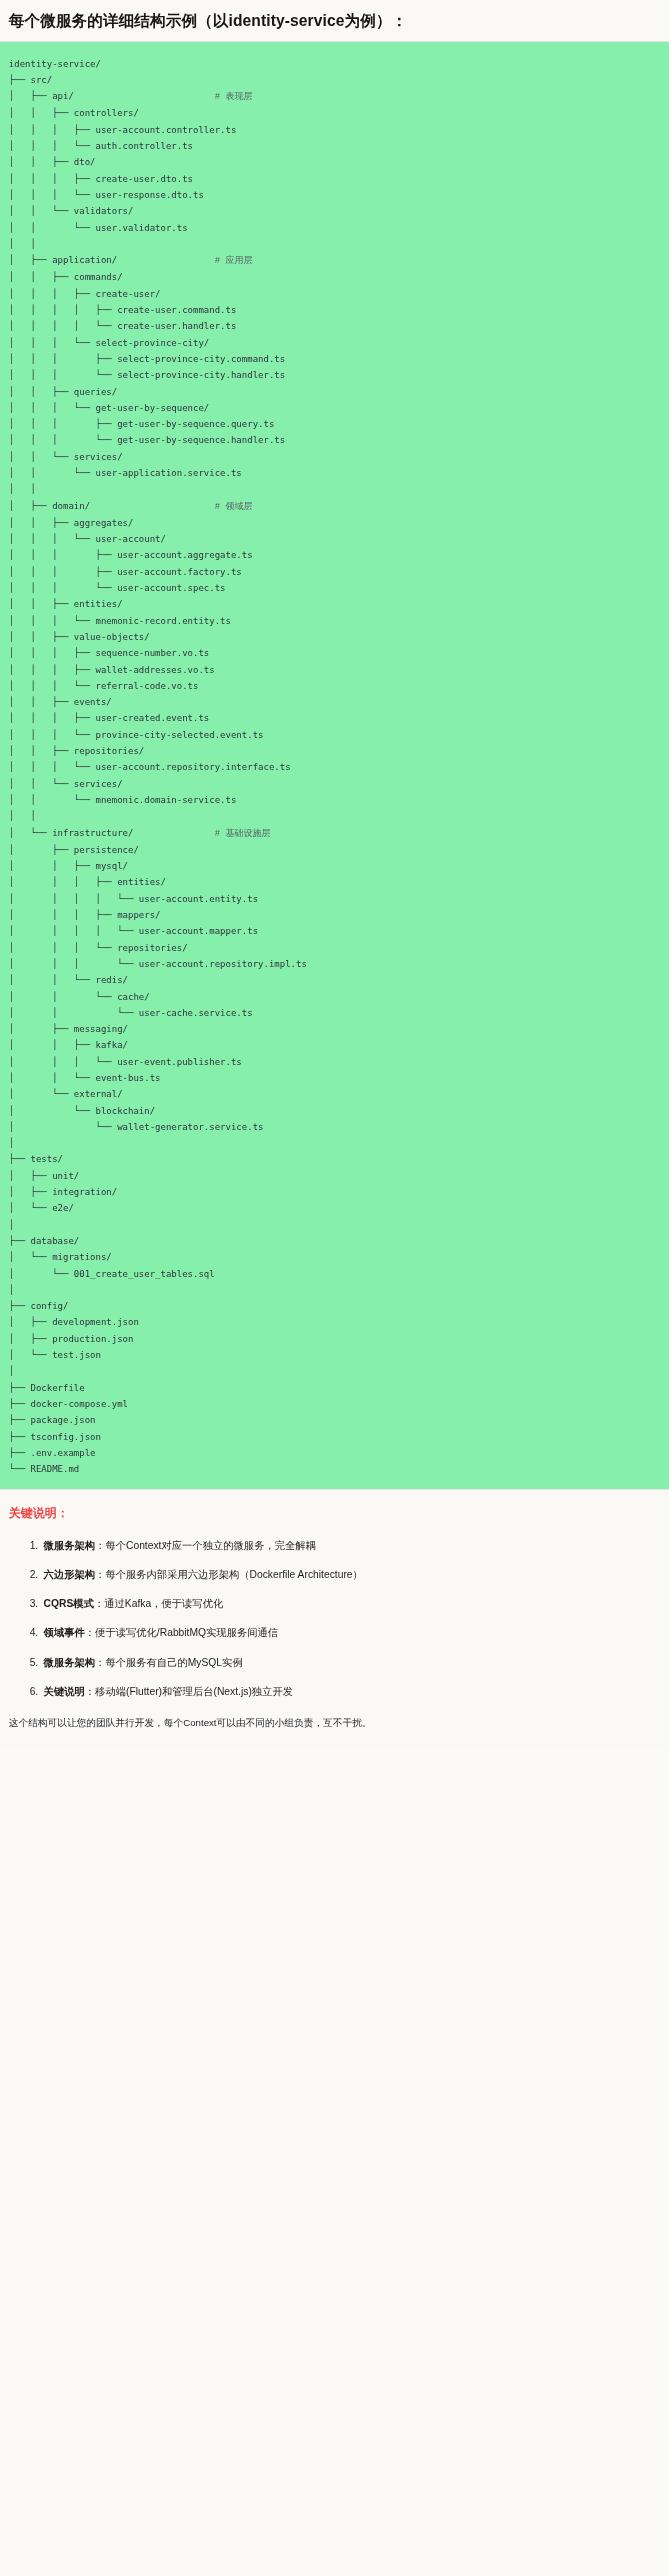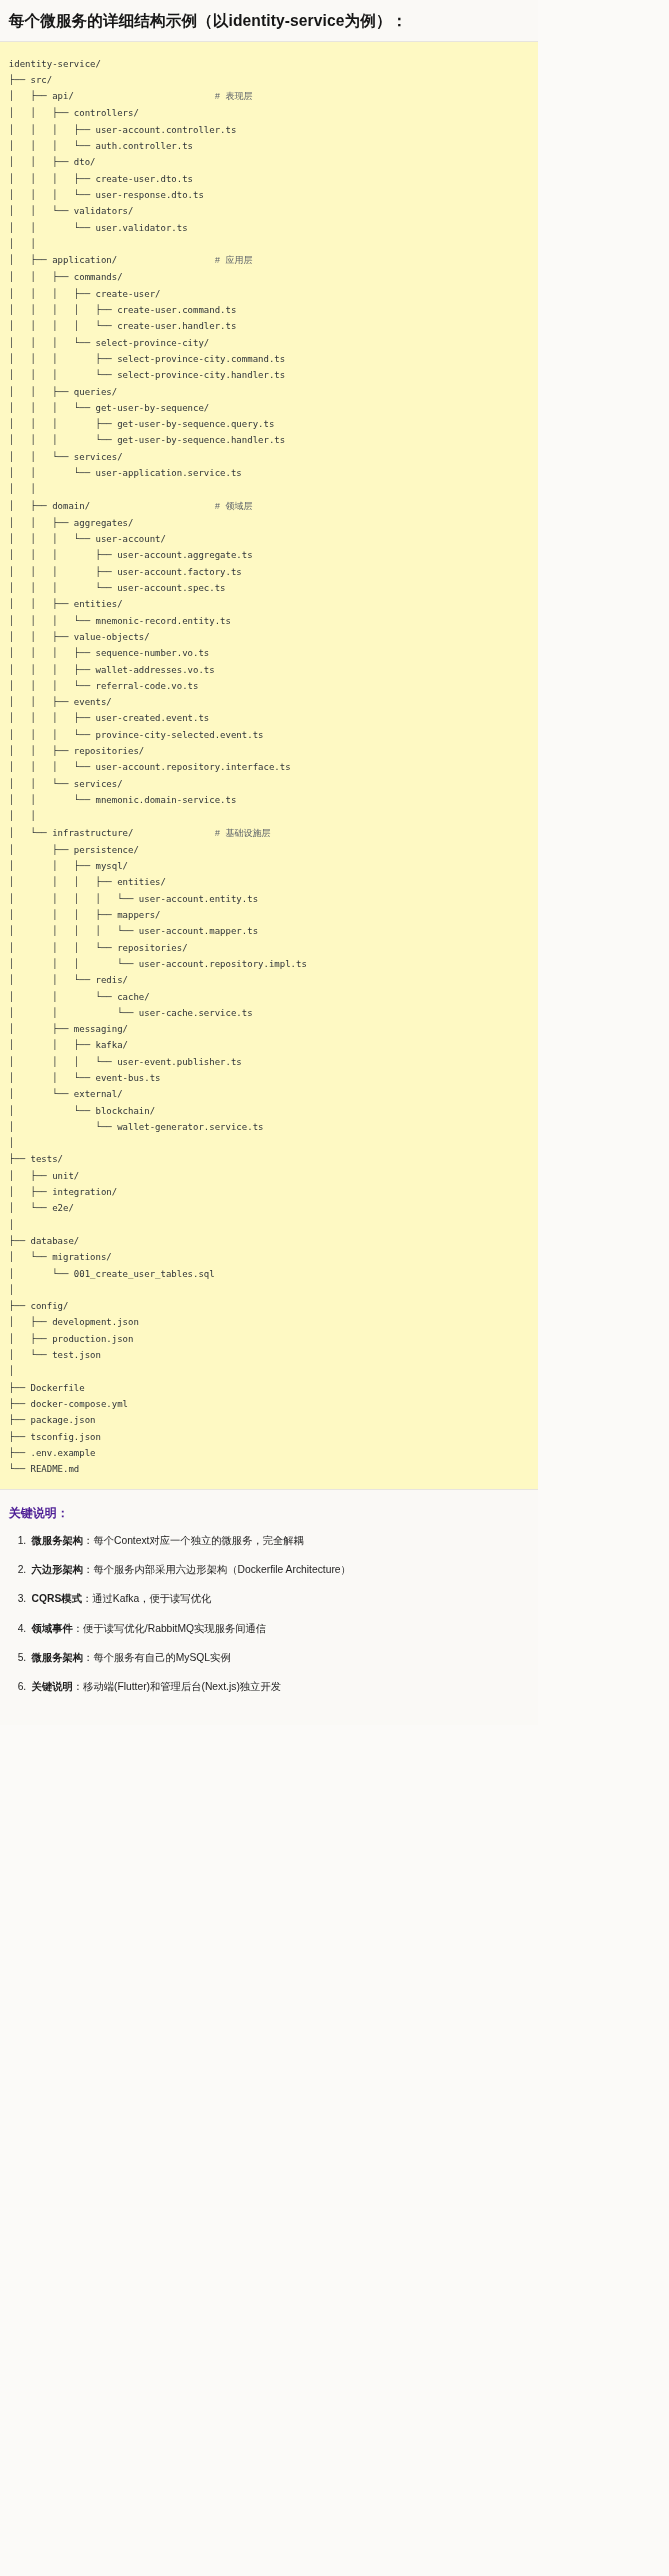--- a/index.html
+++ b/index.html
@@ -8,21 +8,21 @@
     padding: 0;
     background: #fbfaf8;
   }
   body {
     width: 669px;
     font-family: "Liberation Sans", "DejaVu Sans", sans-serif;
     color: #1f1f1f;
     -webkit-font-smoothing: antialiased;
   }
   .page {
-    width: 538px;
+    width: 669px;
     box-sizing: border-box;
     background: #fbfaf8;
   }
 
   
   .title-bar {
     padding: 11.3px 8.8px 10px 8.8px;
     border-bottom: 0.6px solid #e7e4df;
     background: #faf9f6;
   }
@@ -31,21 +31,21 @@
     font-size: 15.6px;
     line-height: 1.25;
     font-weight: bold;
     letter-spacing: 0.1px;
     color: #161616;
   }
 
   
   .tree-block {
     padding: 13.8px 8.8px 11.3px 8.8px;
-    background: #fef9c3;
+    background: #86efac;
   }
   pre.tree {
     margin: 0;
     font-family: "DejaVu Sans Mono", "Liberation Mono", monospace;
     font-size: 9px;
     line-height: 16.3px;
     color: #2e3338;
     white-space: pre;
     letter-spacing: 0px;
     tab-size: 4;
@@ -63,24 +63,24 @@
   
   .notes-block {
     border-top: 0.6px solid #e7e4df;
     padding: 12.5px 8.8px 16.3px 8.8px;
     background: #faf9f6;
   }
   .notes-title {
     font-size: 12px;
     font-weight: bold;
     margin: 2.5px 0 11.3px 0;
-    color: #4c1d95;
+    color: #ef4444;
   }
   ol.notes {
-    margin: 4px;
+    margin: 16px;
     padding: 0 0 0 16.3px;
     list-style: decimal;
   }
   ol.notes > li {
     font-size: 10.3px;
     line-height: 1.5;
     margin: 0 0 13.8px 0;
     color: #1d1d1d;
     padding-left: 2.5px;
   }
@@ -110,16 +110,17 @@
   <div class="notes-block">
     <div class="notes-title">关键说明：</div>
     <ol class="notes" id="notes-target">
         <li><span class="lead">微服务架构</span><span>：每个Context对应一个独立的微服务，完全解耦</span></li>
         <li><span class="lead">六边形架构</span><span>：每个服务内部采用六边形架构（Dockerfile Architecture）</span></li>
         <li><span class="lead">CQRS模式</span><span>：通过Kafka，便于读写优化</span></li>
         <li><span class="lead">领域事件</span><span>：便于读写优化/RabbitMQ实现服务间通信</span></li>
         <li><span class="lead">微服务架构</span><span>：每个服务有自己的MySQL实例</span></li>
         <li><span class="lead">关键说明</span><span>：移动端(Flutter)和管理后台(Next.js)独立开发</span></li>
       </ol>
+    <p class="closing">这个结构可以让您的团队并行开发，每个Context可以由不同的小组负责，互不干扰。</p>
   </div>
 
 </div>
 
 
 </body></html>

